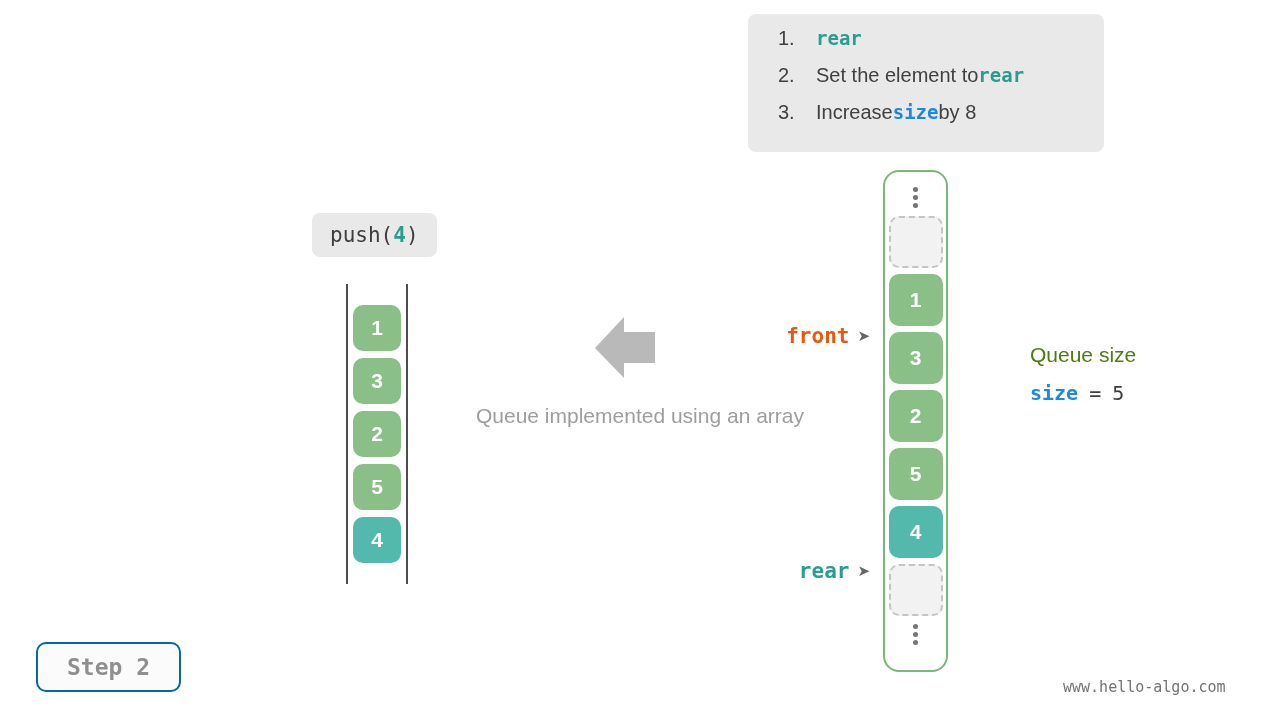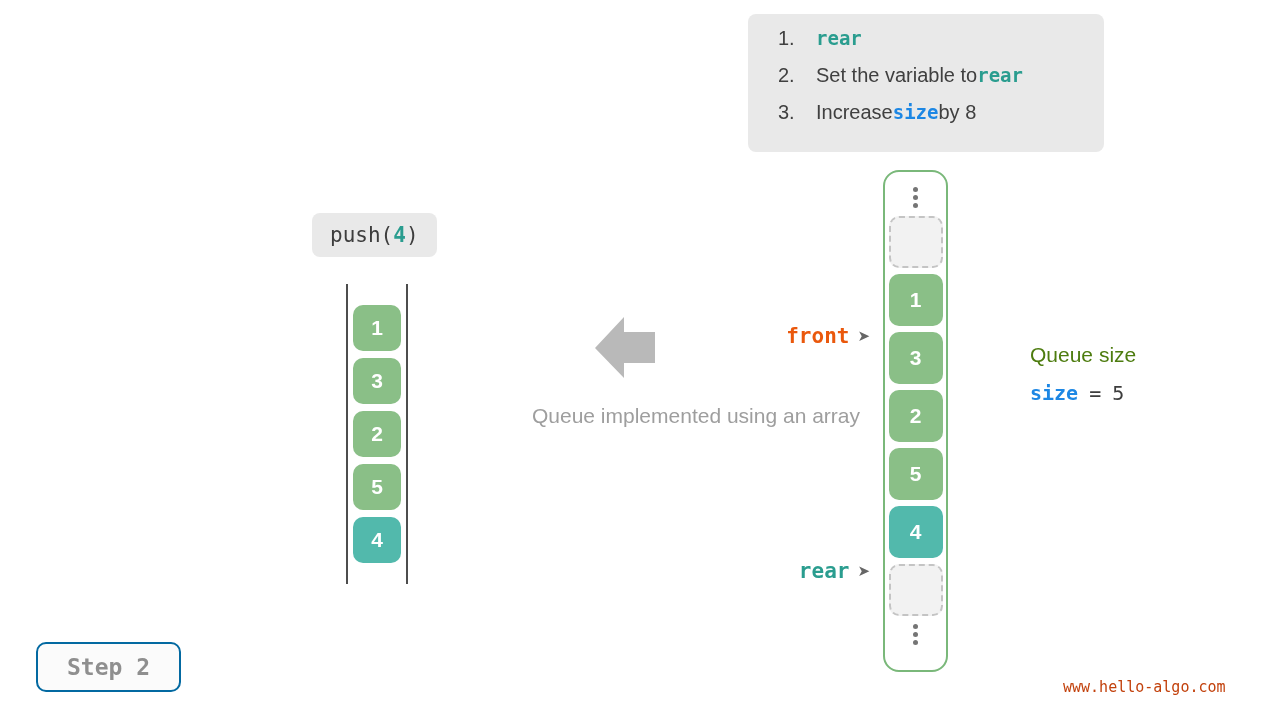--- a/index.html
+++ b/index.html
@@ -30,21 +30,21 @@
   .vline.l { left:0; } .vline.r { right:0; }
   .stack-boxes { position:absolute; left:7px; top:21px; display:flex;
                  flex-direction:column; gap:7px; }
   .cell { width:48px; height:46px; border-radius:10px; background:#8abf87;
           display:flex; align-items:center; justify-content:center;
           color:#ffffff; font-size:21px; font-weight:600; }
   .cell.teal { background:#52b9ac; }
 
   
   .arrow-wrap { left:595px; top:317px; width:60px; height:61px; }
-  .caption { left:460px; top:404px; width:400px; text-align:right;
+  .caption { left:440px; top:404px; width:400px; text-align:center;
              font-size:21px; color:#9e9e9e; }
 
   
   .array-panel { left:883px; top:170px; width:65px; height:502px;
                  border:2px solid #7ab87a; border-radius:16px;
                  display:flex; flex-direction:column; align-items:center;
                  padding-top:7px; }
   .array-panel .cells { display:flex; flex-direction:column; gap:6px; align-items:center; }
   .acell { width:54px; height:52px; border-radius:10px; background:#8abf87;
            display:flex; align-items:center; justify-content:center;
@@ -72,34 +72,34 @@
 
   
   .step-badge { left:36px; top:642px; width:145px; height:50px;
                 border:2px solid #0369a1; border-radius:10px; background:#fbfbfb;
                 display:flex; align-items:center; justify-content:center;
                 font-family:"DejaVu Sans Mono", monospace; font-weight:bold;
                 font-size:23px; color:#8f8f8f; }
 
   
   .watermark { left:1063px; top:678px; font-family:"DejaVu Sans Mono", monospace;
-               font-size:15px; color:#c2410c; }
+               font-size:15px; color:#737373; }
 </style>
 </head>
 <body>
 
 <div class="abs instr-box">
   <div class="instr-line">
     <span class="instr-num">1.</span>
     <span class="code teal">rear</span>
     <span></span>
   </div>
   <div class="instr-line">
     <span class="instr-num">2.</span>
-    <span>Set the variable to </span>
+    <span>Set the element to </span>
     <span class="code teal">rear</span>
     <span></span>
   </div>
   <div class="instr-line">
     <span class="instr-num">3.</span>
     <span>Increase </span>
     <span class="code blue">size</span>
     <span> by 8</span>
   </div>
 </div>

